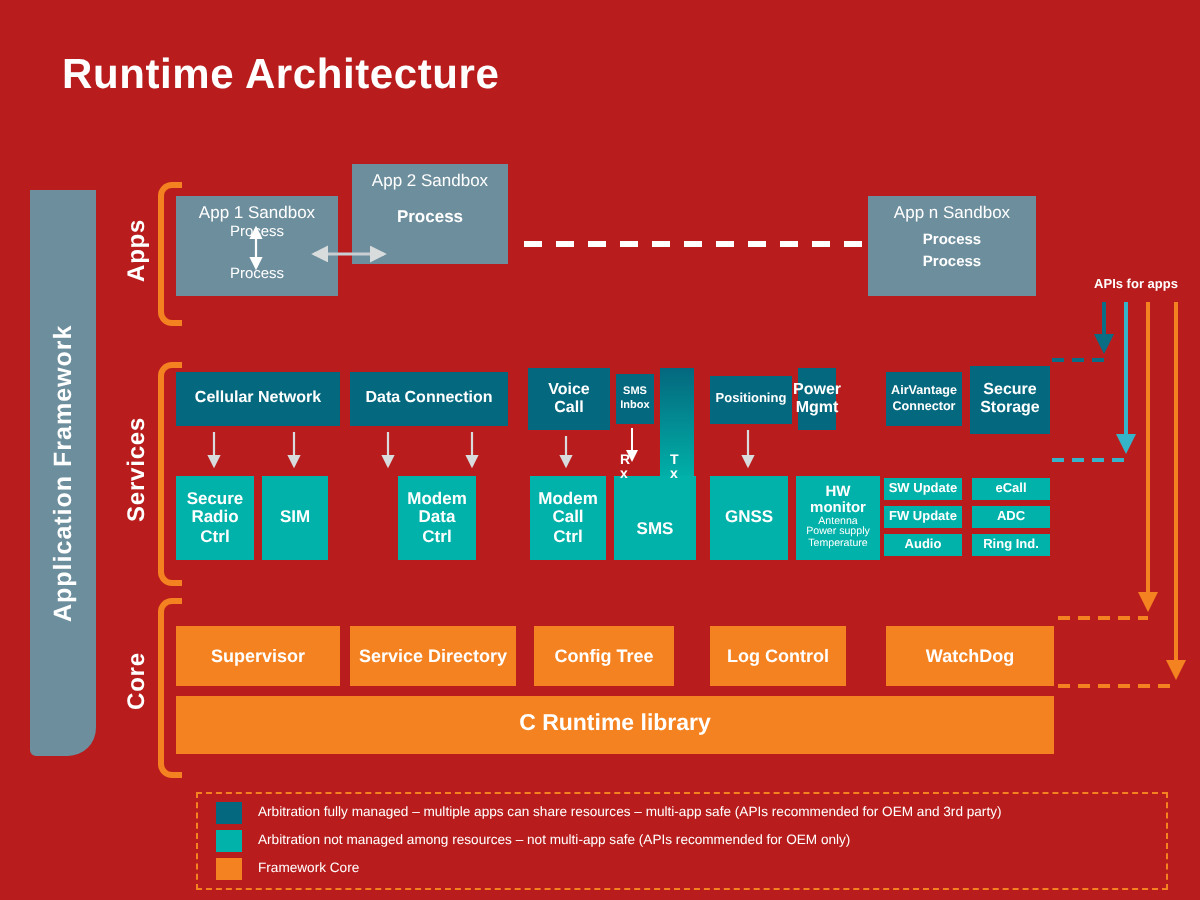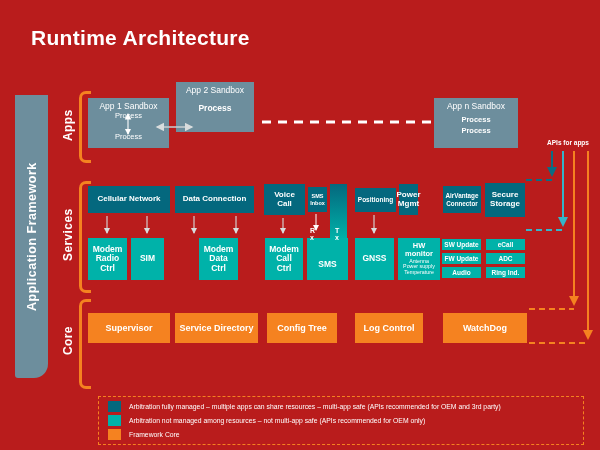--- a/index.html
+++ b/index.html
@@ -95,21 +95,21 @@
   <div class="box tdark svc-top" style="left:175px;top:186px;width:79px;height:27px;">Data Connection</div>
   <div class="box tdark svc-top" style="left:264px;top:184px;width:41px;height:31px;padding:0 4px;">Voice Call</div>
   <div class="box tdark" style="left:308px;top:187px;width:19px;height:25px;font-size:5.5px;font-weight:bold;line-height:1.1;">SMS Inbox</div>
   <div class="box tdark" style="left:355px;top:188px;width:41px;height:24px;font-size:6.5px;font-weight:bold;">Positioning</div>
   <div class="box tdark svc-top" style="left:399px;top:184px;width:19px;height:31px;padding:0 5px;">Power Mgmt</div>
   <div class="box tdark" style="left:443px;top:186px;width:38px;height:27px;font-size:6.3px;font-weight:bold;">AirVantage Connector</div>
   <div class="box tdark svc-top" style="left:485px;top:183px;width:40px;height:34px;padding:0 5px;">Secure Storage</div>
 
   <div class="abs" style="left:330px;top:184px;width:17px;height:56px;background:linear-gradient(#04687e,#00b2a9);"></div>
 
-  <div class="box teal svc-bot" style="left:88px;top:238px;width:39px;height:42px;padding:0 3px;">Modem Radio Ctrl</div>
+  <div class="box teal svc-bot" style="left:88px;top:238px;width:39px;height:42px;padding:0 3px;">Secure Radio Ctrl</div>
   <div class="box teal svc-bot" style="left:131px;top:238px;width:33px;height:42px;">SIM</div>
   <div class="box teal svc-bot" style="left:175px;top:238px;width:39px;height:42px;padding:0 3px;margin-left:24px;">Modem Data Ctrl</div>
   <div class="box teal svc-bot" style="left:265px;top:238px;width:38px;height:42px;padding:0 3px;">Modem Call Ctrl</div>
   <div class="box teal svc-bot" style="left:307px;top:238px;width:41px;height:42px;align-items:flex-end;padding-bottom:10px;">SMS</div>
   <div class="box teal svc-bot" style="left:355px;top:238px;width:39px;height:42px;">GNSS</div>
 
   <div class="abs stack" style="left:310px;top:227px;width:7px;font-size:7px;font-weight:bold;">Rx</div>
   <div class="abs stack" style="left:335px;top:227px;width:7px;font-size:7px;font-weight:bold;">Tx</div>
 
   <div class="box teal" style="left:398px;top:238px;width:42px;height:42px;flex-direction:column;line-height:1.1;">
@@ -124,20 +124,21 @@
   <div class="box teal small-box" style="left:442px;top:267px;width:39px;height:11px;">Audio</div>
   <div class="box teal small-box" style="left:486px;top:239px;width:39px;height:11px;">eCall</div>
   <div class="box teal small-box" style="left:486px;top:253px;width:39px;height:11px;">ADC</div>
   <div class="box teal small-box" style="left:486px;top:267px;width:39px;height:11px;">Ring Ind.</div>
 
   <div class="box orng core-box" style="left:88px;top:313px;width:82px;height:30px;">Supervisor</div>
   <div class="box orng core-box" style="left:175px;top:313px;width:83px;height:30px;">Service Directory</div>
   <div class="box orng core-box" style="left:267px;top:313px;width:70px;height:30px;">Config Tree</div>
   <div class="box orng core-box" style="left:355px;top:313px;width:68px;height:30px;">Log Control</div>
   <div class="box orng core-box" style="left:443px;top:313px;width:84px;height:30px;">WatchDog</div>
+  <div class="box orng" style="left:88px;top:348px;width:439px;height:29px;font-size:11.5px;font-weight:bold;">C Runtime library</div>
 
   <div class="legend">
     <div class="legend-row">
       <div class="legend-swatch tdark"></div>
       <div class="legend-text">Arbitration fully managed – multiple apps can share resources – multi-app safe (APIs recommended for OEM and 3rd party)</div>
     </div>
     <div class="legend-row">
       <div class="legend-swatch teal"></div>
       <div class="legend-text">Arbitration not managed among resources – not multi-app safe (APIs recommended for OEM only)</div>
     </div>

